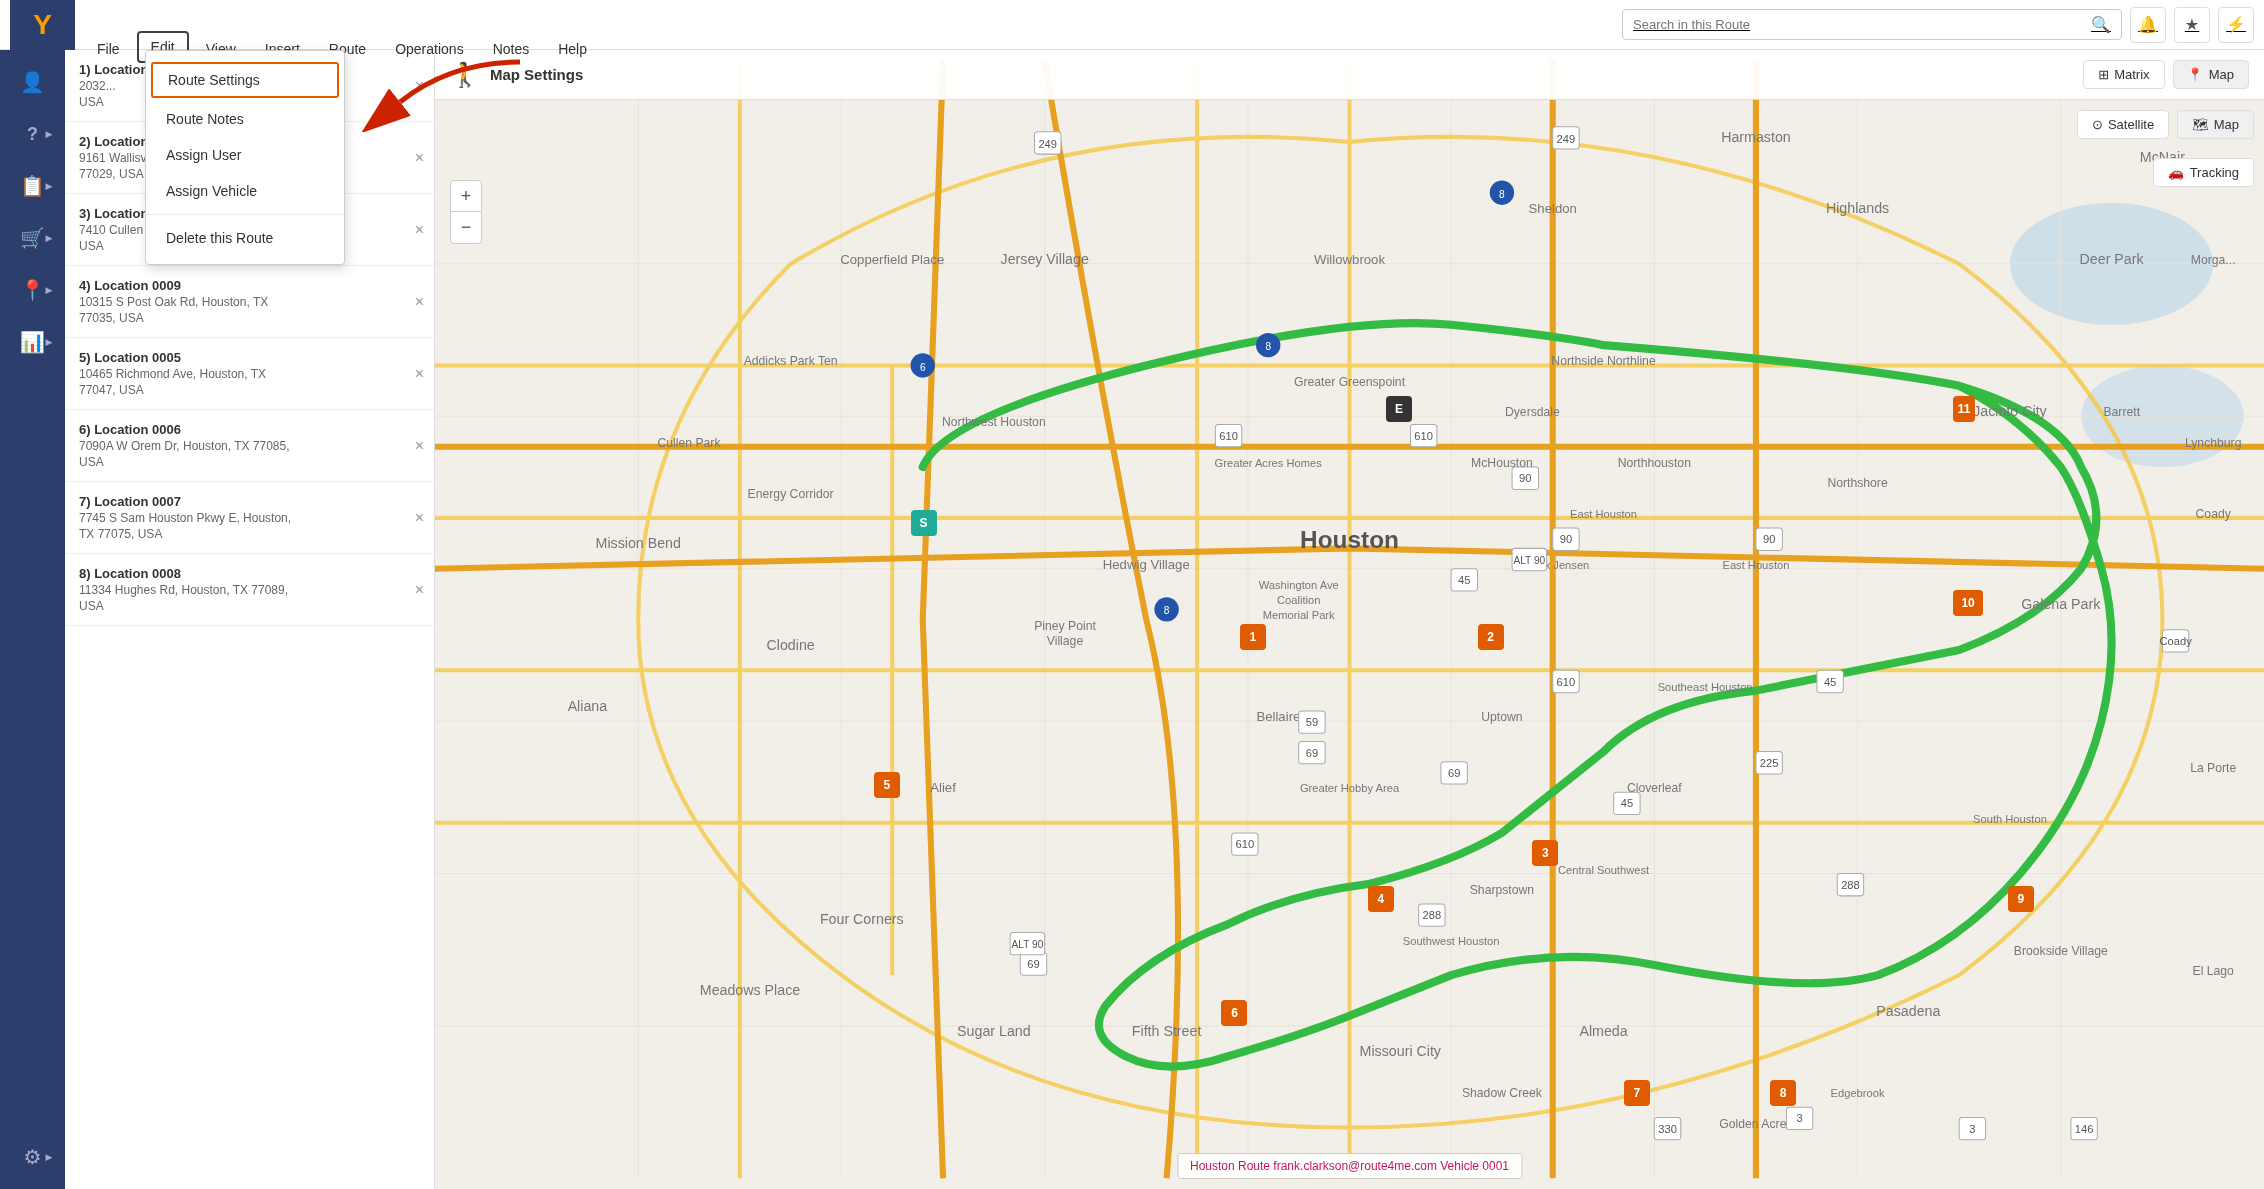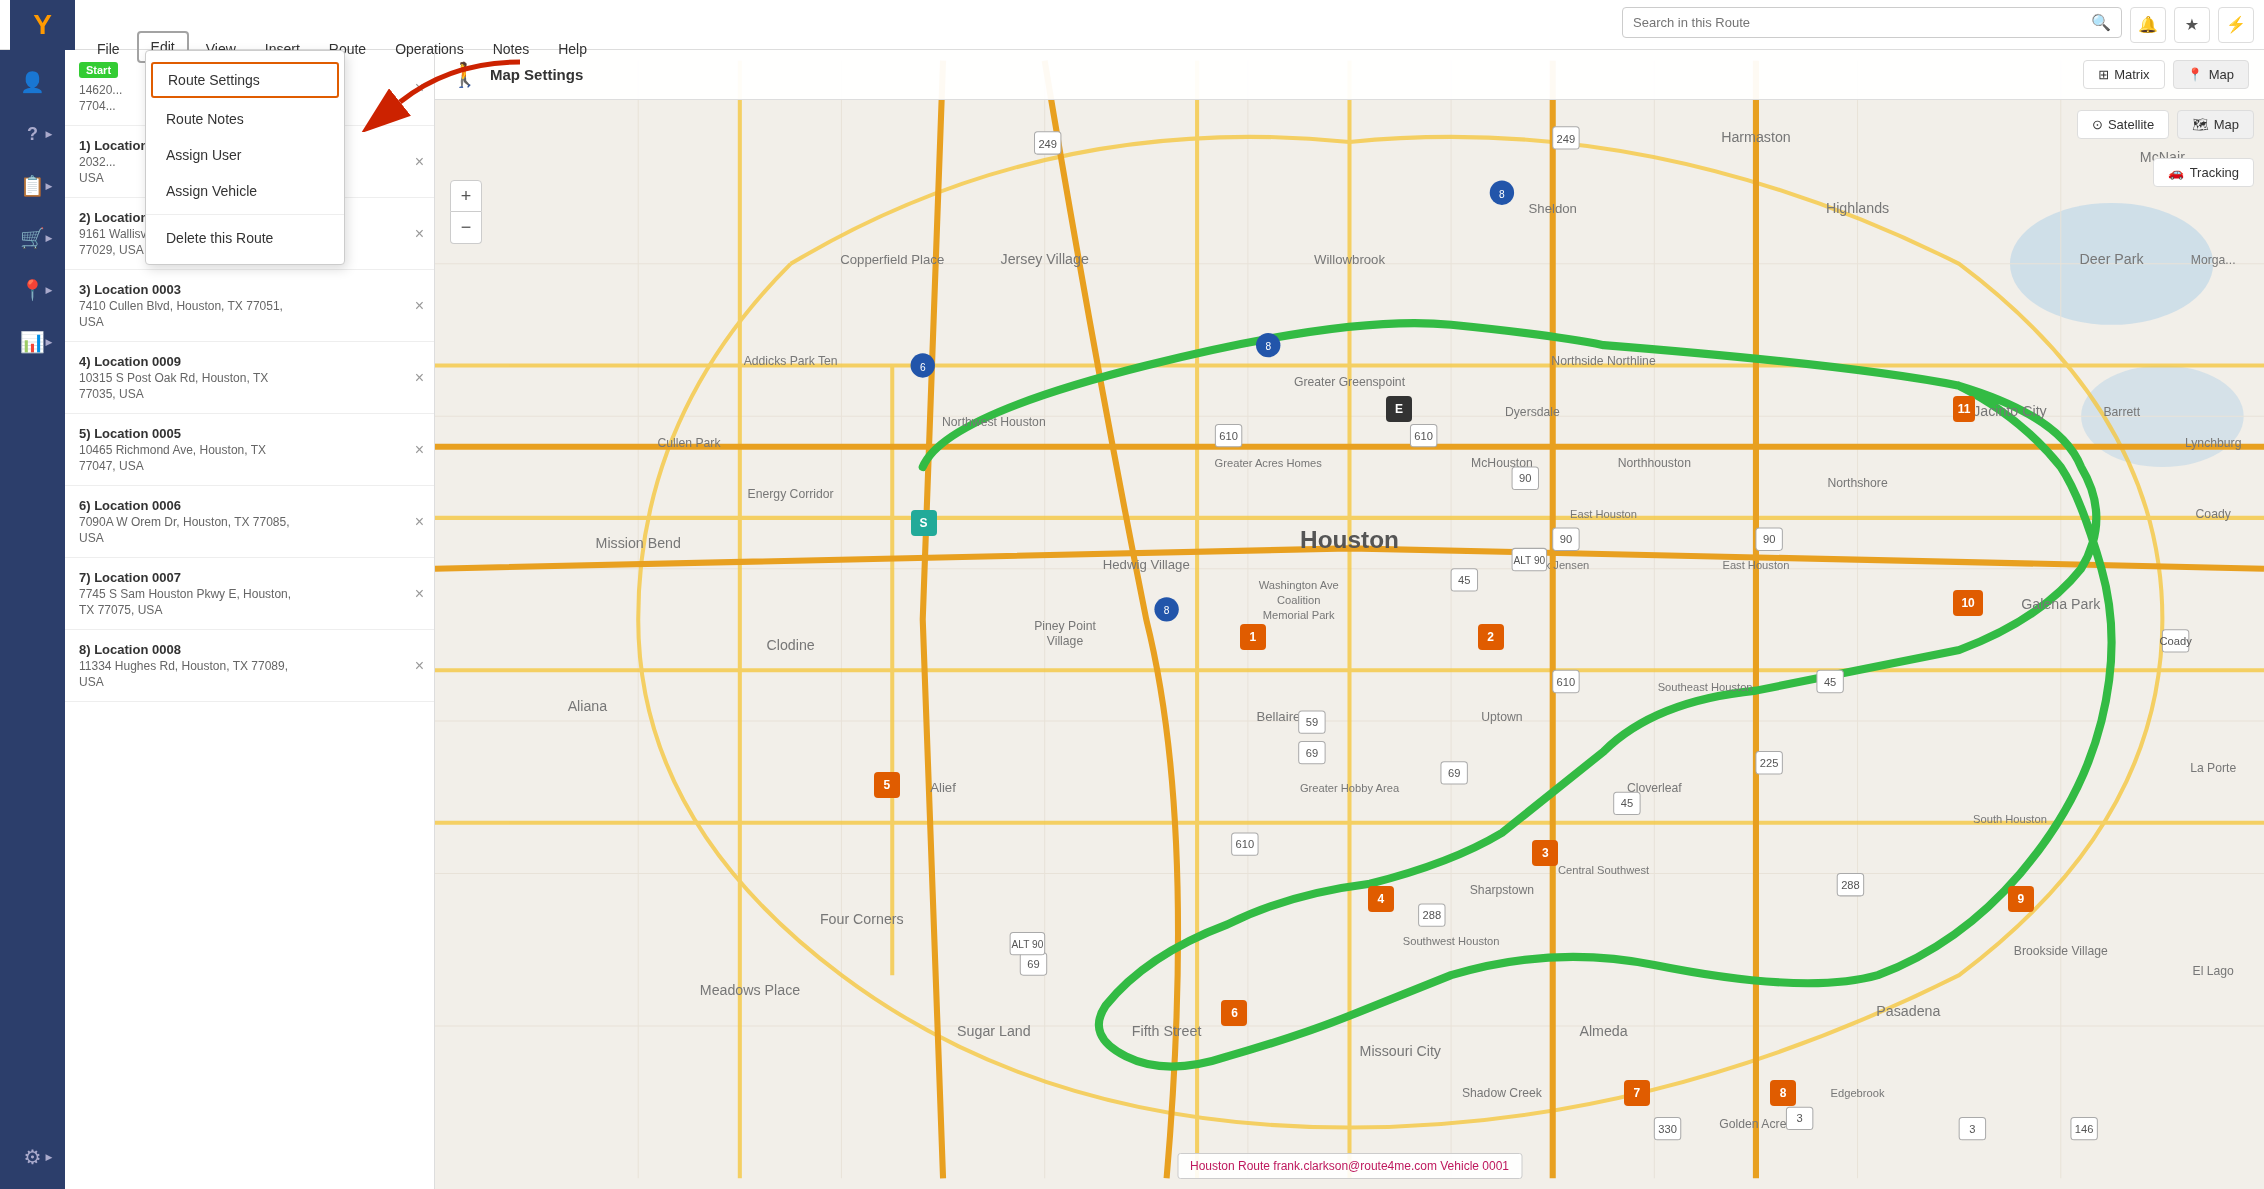--- a/index.html
+++ b/index.html
@@ -27,28 +27,29 @@
       display: flex; align-items: flex-end; gap: 5px;
     }
     .menu-item {
       padding: 6px 12px;
       cursor: pointer;
       border-radius: 3px;
       font-size: 14px;
       color: #333;
     }
     .menu-item.active-menu {
-      border: 2px solid #a3a3a3;
+      border: 2px solid #404040;
       border-radius: 4px;
       margin-top: 44px;
     }
     .search-area {
       margin-left: auto;
-      display: flex; align-items: flex-start;
+      display: flex; align-items: center;
       gap: 8px;
+      text-decoration: underline;
     }
     .search-box {
       display: flex; align-items: center;
       border: 1px solid #ccc;
       border-radius: 4px;
       padding: 5px 10px;
       width: 500px;
       background: #fff;
     }
     .search-box input {
@@ -325,26 +326,20 @@
       <span class="chevron">▶</span>
     </div>
     <div class="sidebar-icon" style="margin-top: auto; margin-bottom: 10px;">
       <span>⚙</span>
       <span class="chevron">▶</span>
     </div>
   </div>
 
   <div id="route-panel">
 
-    <div class="route-item">
-      <span class="start-badge">Start</span>
-      <div class="stop-addr">14620...</div>
-      <div class="stop-addr">7704...</div>
-      <span class="close-btn">×</span>
-    </div>
 
     <div class="route-item">
       <div class="stop-num">1) Location 0001</div>
       <div class="stop-addr">2032...</div>
       <div class="stop-addr">USA</div>
       <span class="close-btn">×</span>
     </div>
 
     <div class="route-item">
       <div class="stop-num">2) Location 0002</div>

